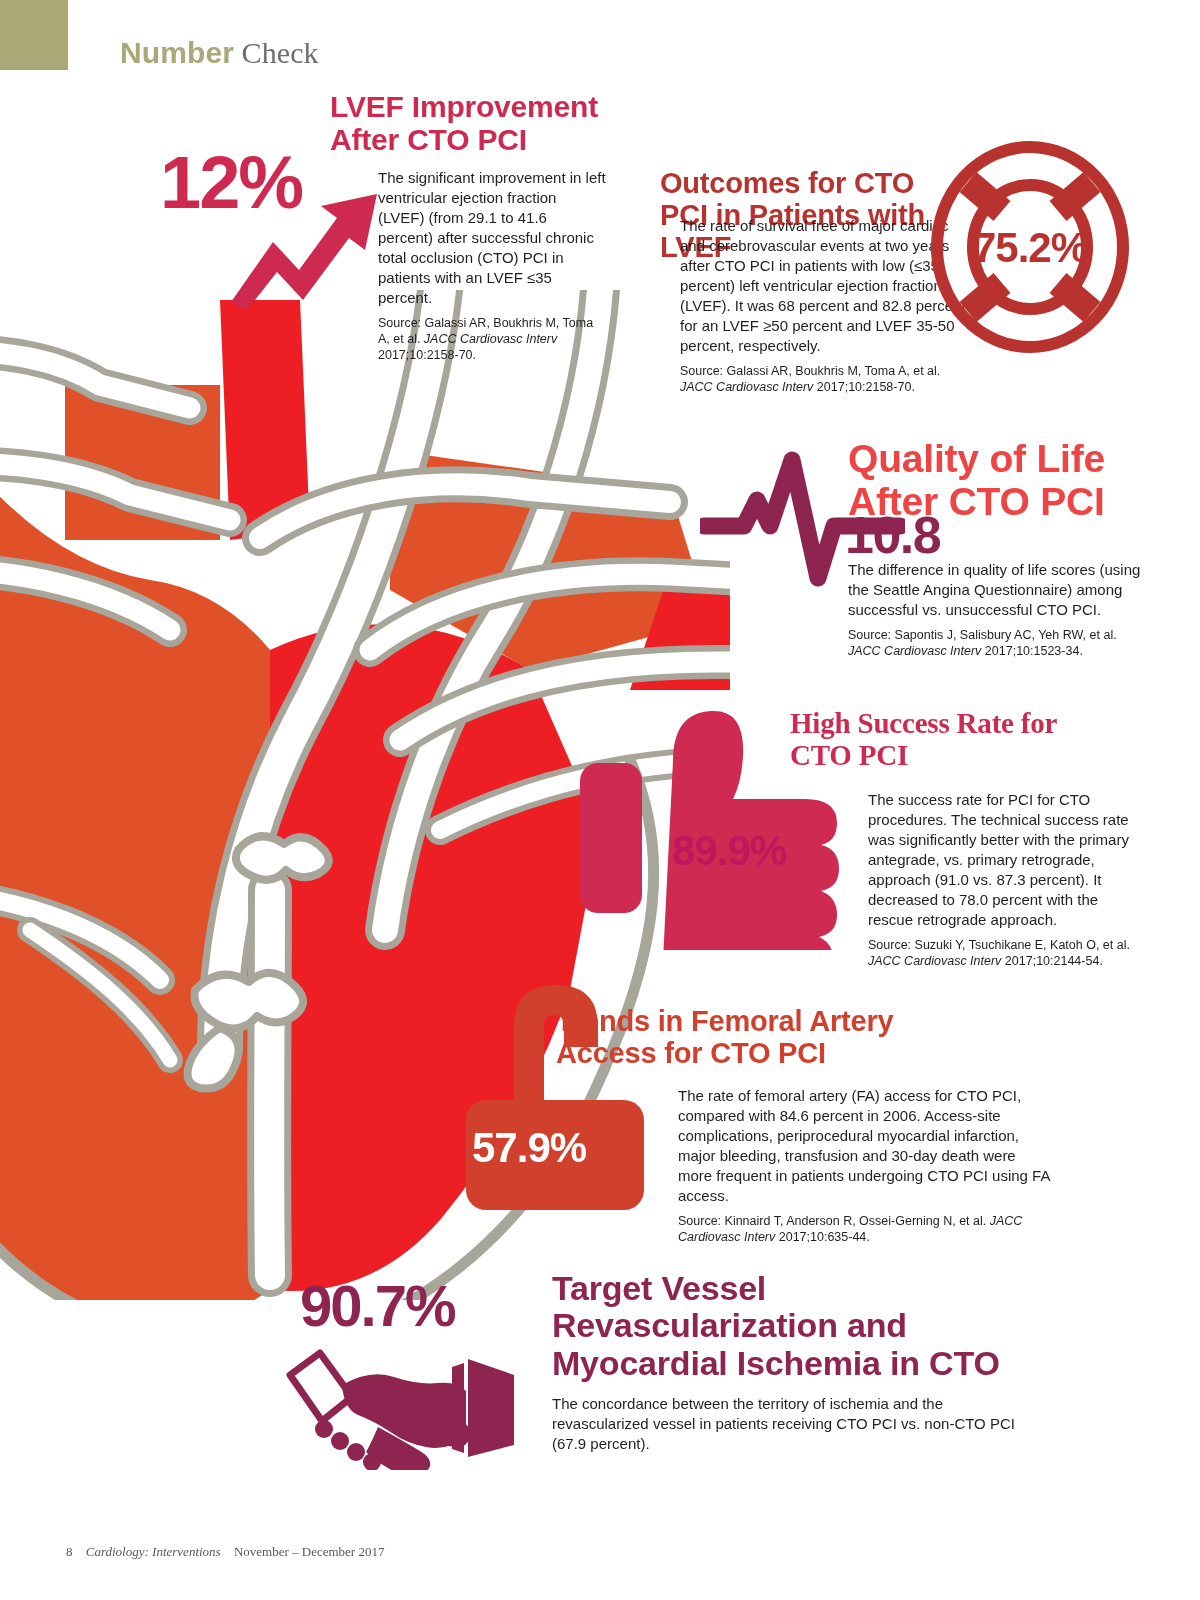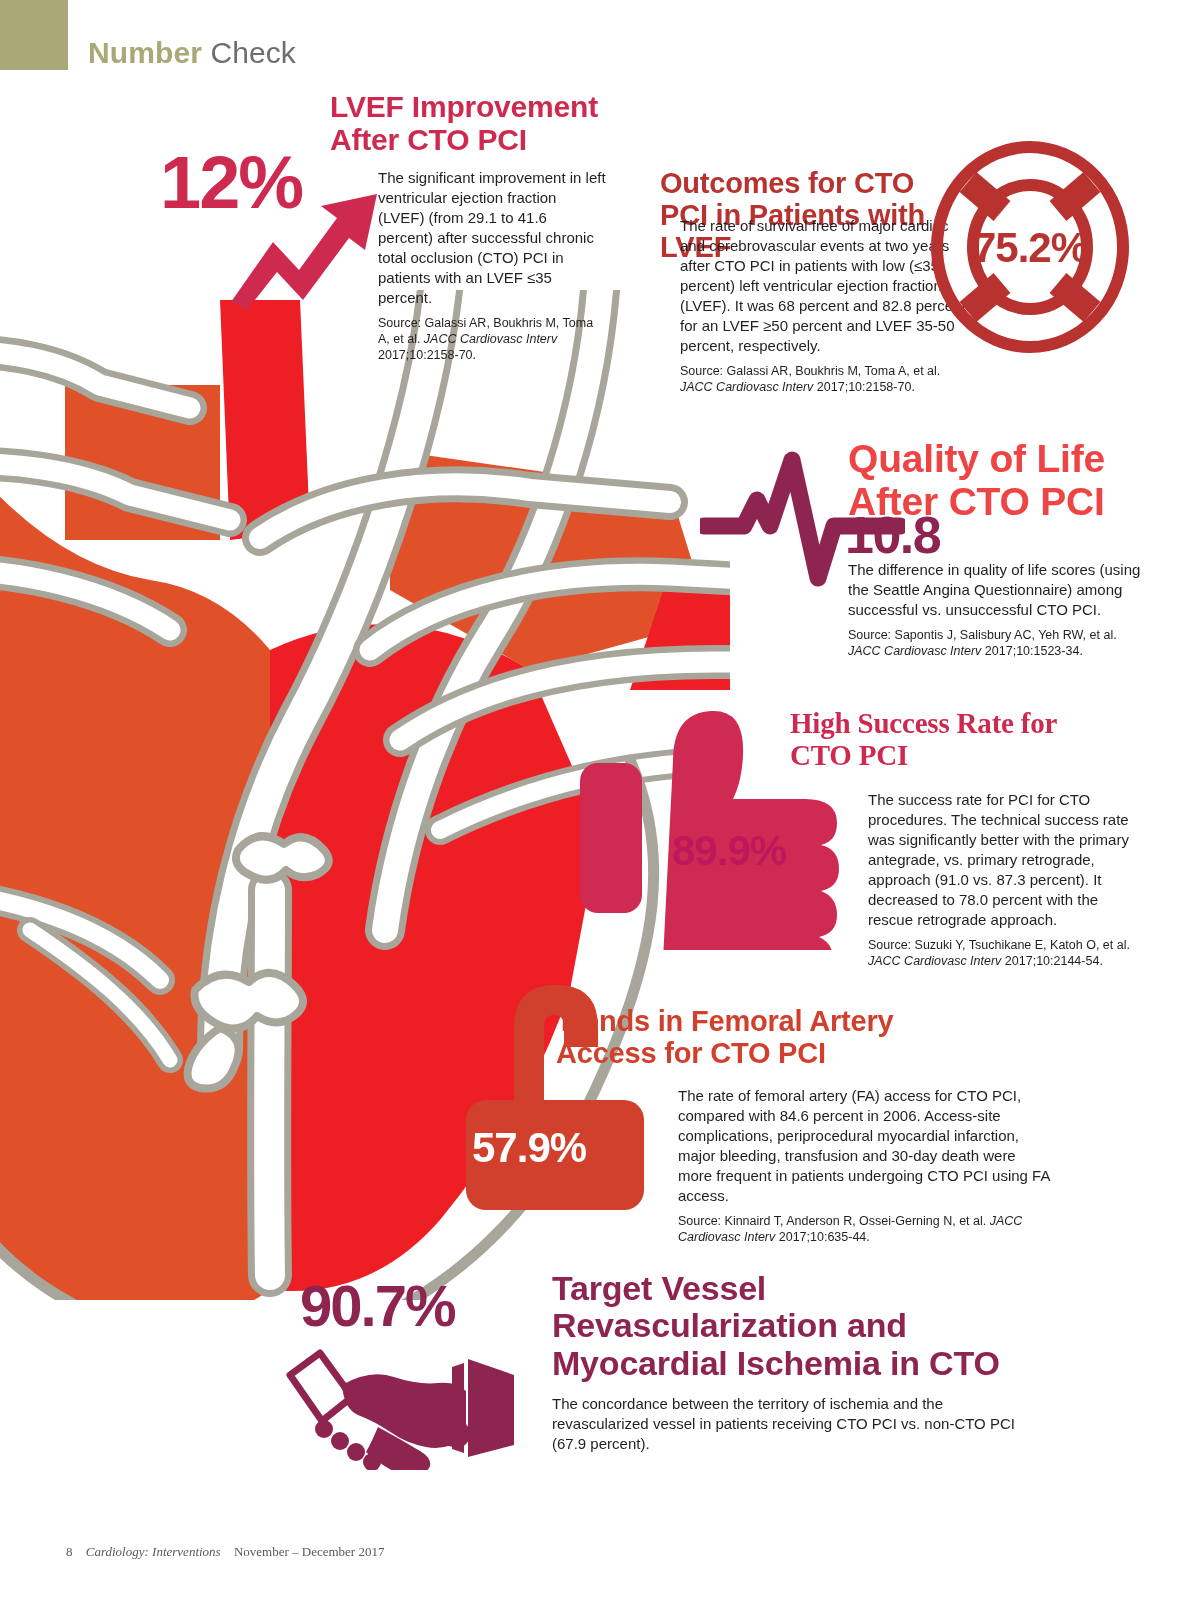--- a/index.html
+++ b/index.html
@@ -2,22 +2,22 @@
 <html><head>
 <meta charset="utf-8">
 <style>
   html,body{margin:0;padding:0;background:#ffffff;}
   body{width:1200px;height:1600px;position:relative;overflow:hidden;
        font-family:"Liberation Sans","DejaVu Sans",sans-serif;color:#231f20;}
 
   
   #gold-block{position:absolute;left:0;top:0;width:68px;height:70px;background:#a9a877;}
   #page-title{position:absolute;left:88px;top:36px;font-size:30px;letter-spacing:.1px;}
-  #page-title .t1{color:#a9a877;font-weight:bold;}
-  #page-title .t2{color:#6d6e71;font-weight:normal;}
+  #page-title .t1{color:#a9a877;font-weight:bold;margin-left:32px;}
+  #page-title .t2{color:#6d6e71;font-weight:normal;font-family:Liberation Serif, serif;}
 
   
   #heart-illustration{position:absolute;left:-30px;top:290px;width:760px;height:1010px;}
   #heart-illustration svg{display:block;width:100%;height:100%;}
 
   
   .panel{position:absolute;}
   .headline{font-weight:bold;line-height:1.1;letter-spacing:-0.2px;}
   .body{font-size:15px;line-height:1.33;color:#231f20;}
   .source{font-size:12.5px;line-height:1.3;color:#231f20;margin-top:7px;}

